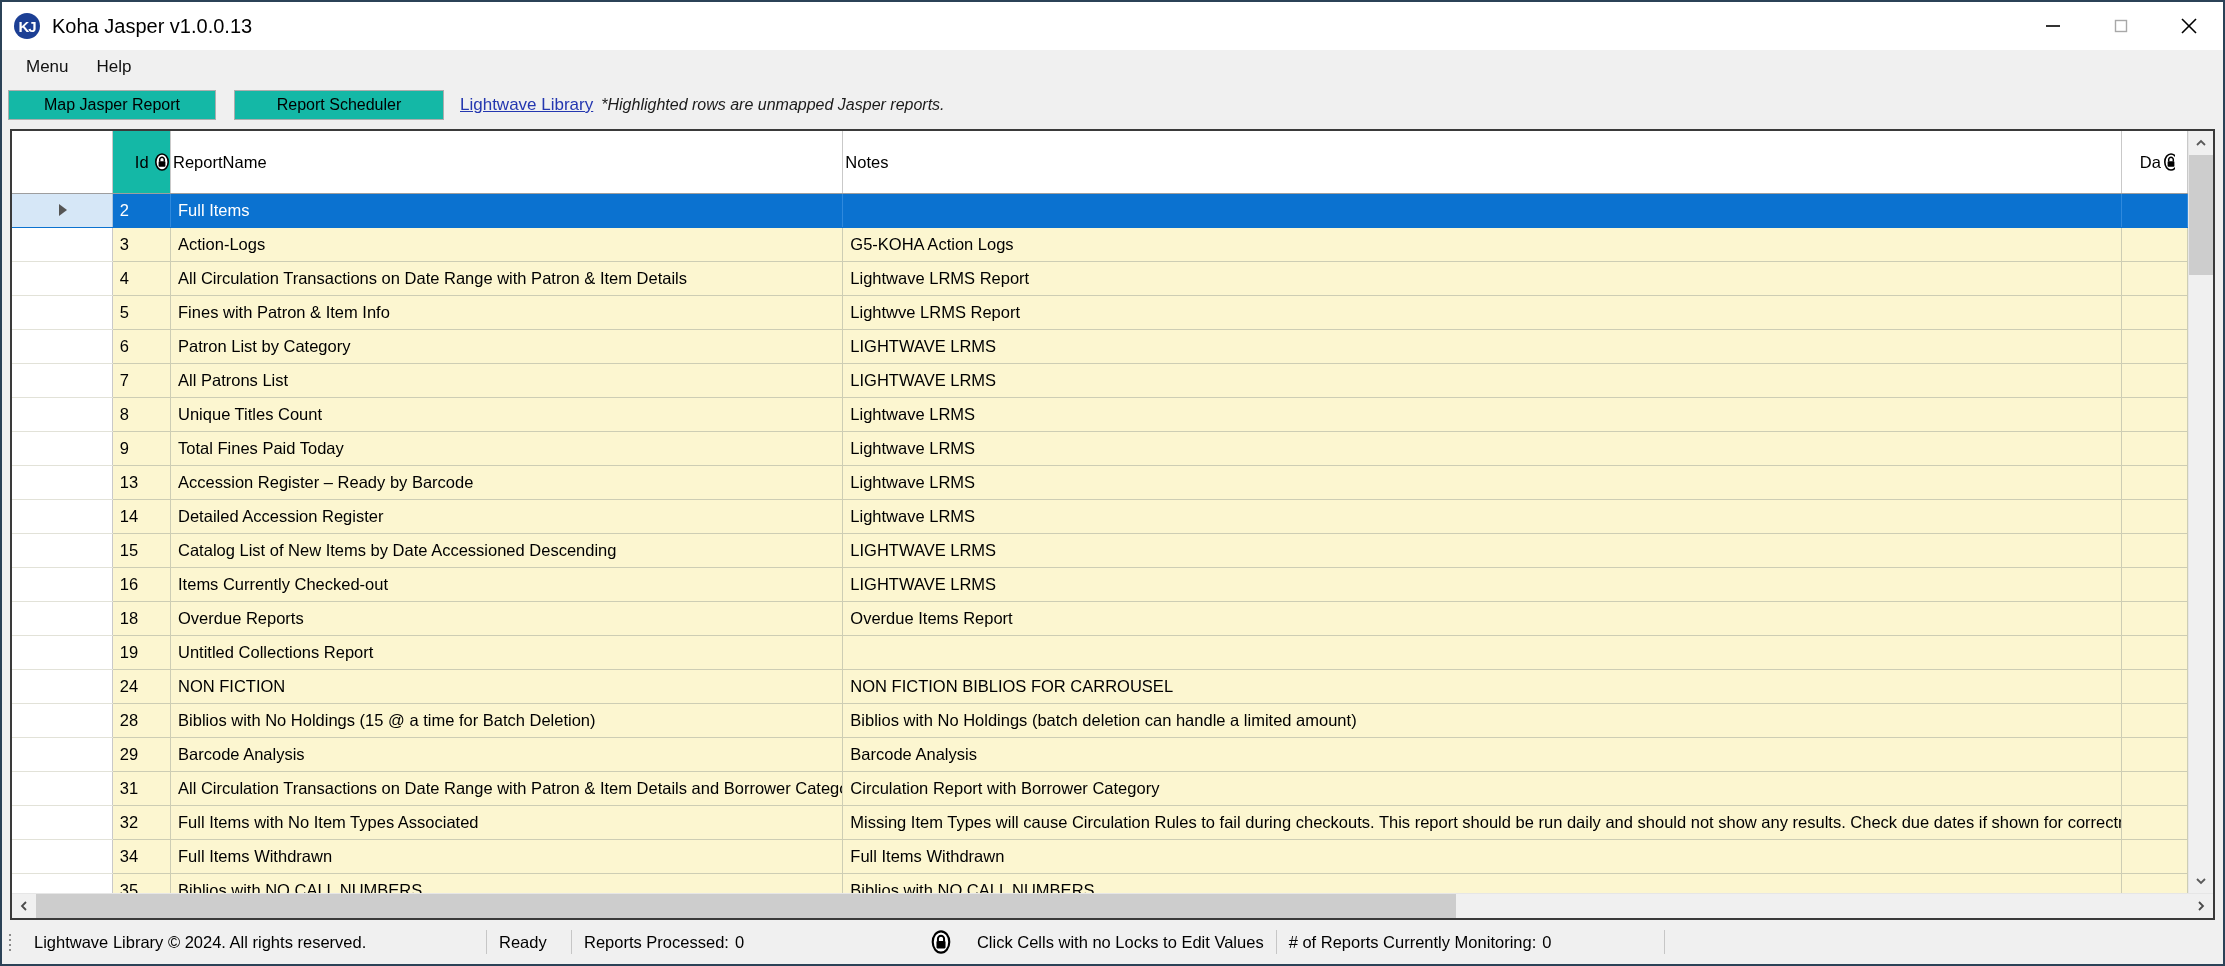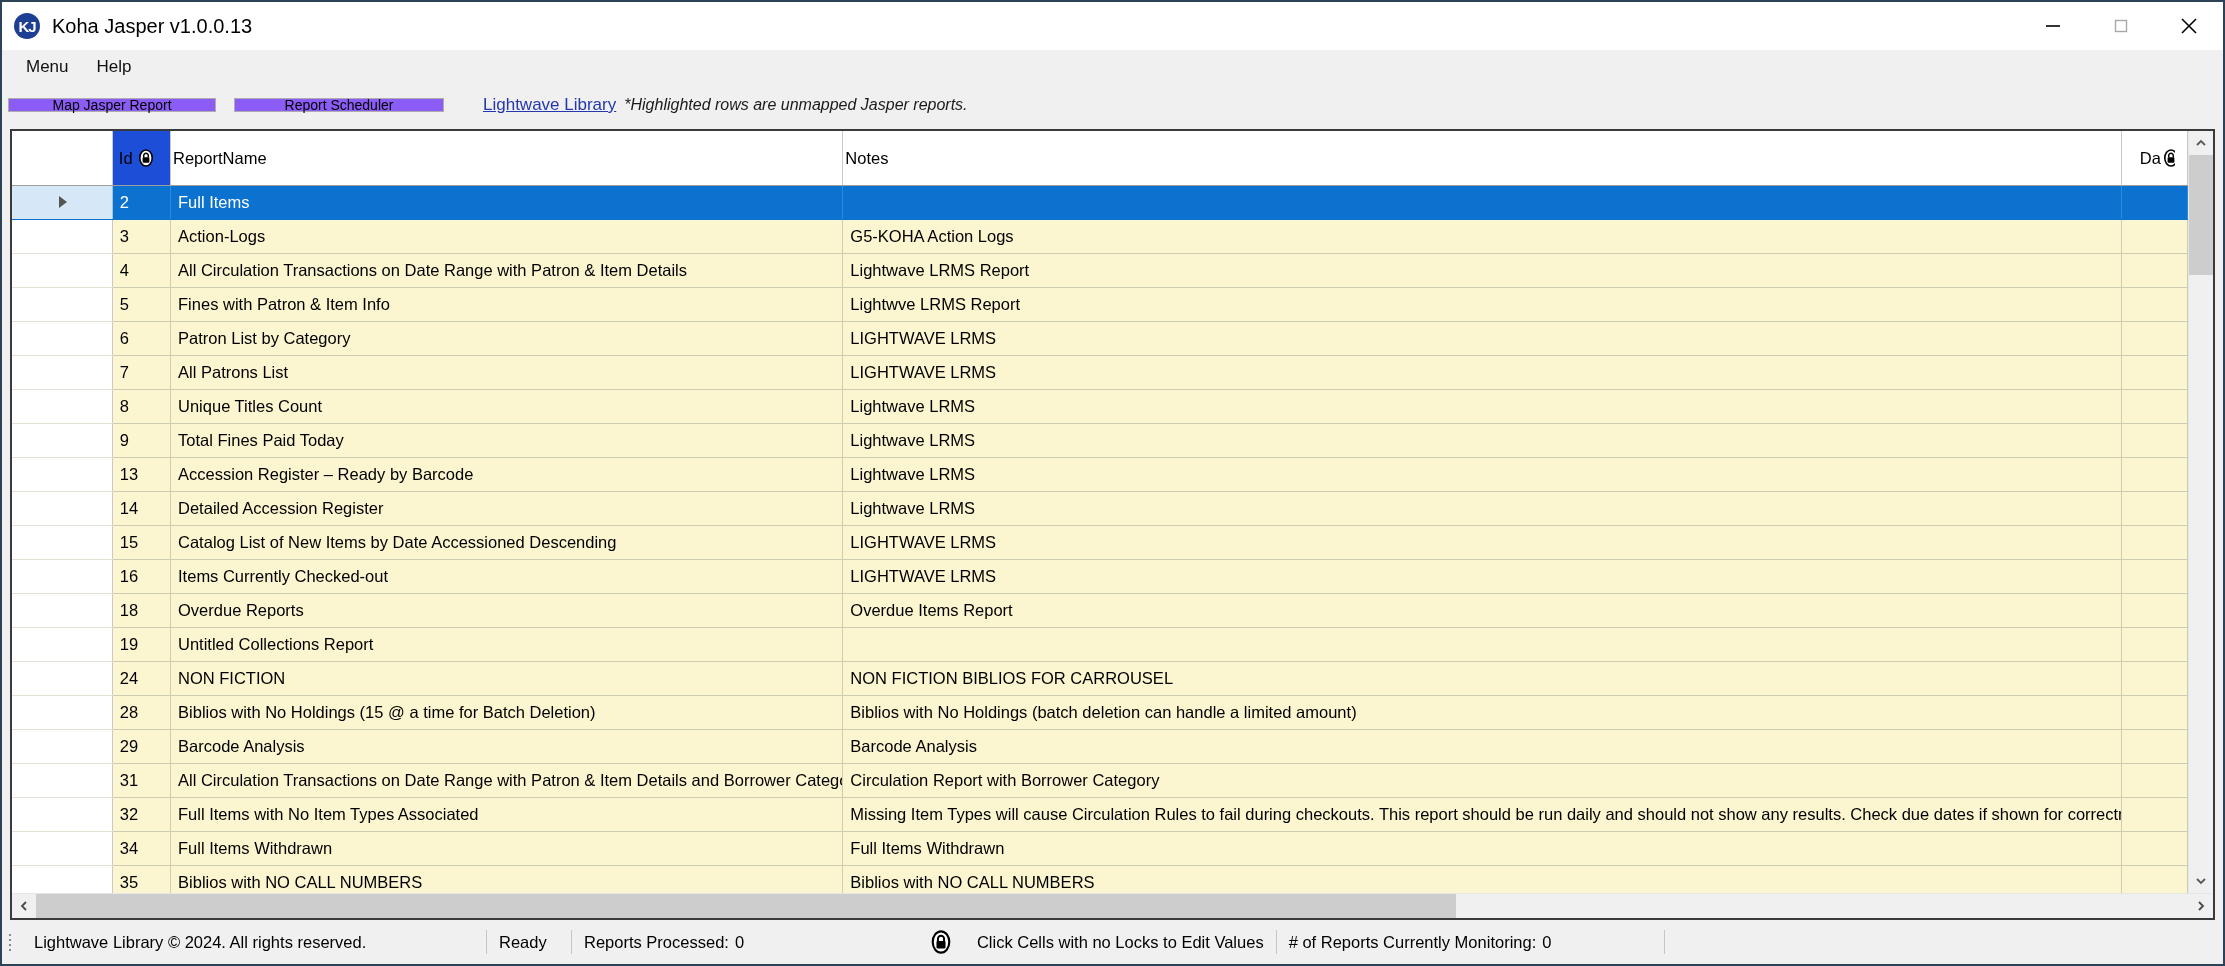--- a/index.html
+++ b/index.html
@@ -97,34 +97,34 @@
   #toolbar {
     height: 40px;
     min-height: 40px;
     background: #f0f0f0;
     display: flex;
     align-items: center;
     padding-left: 6px;
     gap: 0px;
   }
   .tool-button {
-    height: 14px;
-    background: #8b5cf6;
+    height: 30px;
+    background: #14b8a6;
     border: 1px solid #adadad;
     box-sizing: border-box;
-    font-size: 14px;
+    font-size: 16px;
     font-family: "Liberation Sans", sans-serif;
     color: #000000;
     display: flex;
     align-items: center;
     justify-content: center;
     white-space: nowrap;
   }
   #map-jasper-report-button { width: 208px; margin-right: 18px; }
-  #report-scheduler-button { width: 210px; margin-right: 39px; }
+  #report-scheduler-button { width: 210px; margin-right: 16px; }
   #lightwave-library-link {
     font-size: 17px;
     color: #2437b0;
     text-decoration: underline;
     white-space: nowrap;
     margin-right: 8px;
   }
   #highlight-note {
     font-size: 16px;
     color: #1b1b1b;
@@ -176,22 +176,22 @@
     padding: 0 2px;
     font-weight: normal;
     font-size: 16.5px;
     text-align: left;
     color: #000000;
     white-space: nowrap;
     overflow: hidden;
   }
   th.hdr-sel { background: #ffffff; border-right: 1px solid #c9c9c9; }
   th.hdr-id {
-    background: #1d4ed8;
-    padding: 0;
+    background: #14b8a6;
+    padding: 16px;
   }
   .hdr-id-inner {
     display: flex;
     align-items: center;
     justify-content: flex-start;
     gap: 4px;
     padding-left: 6px;
     height: 30px;
   }
   th.hdr-date { padding: 12px; }

